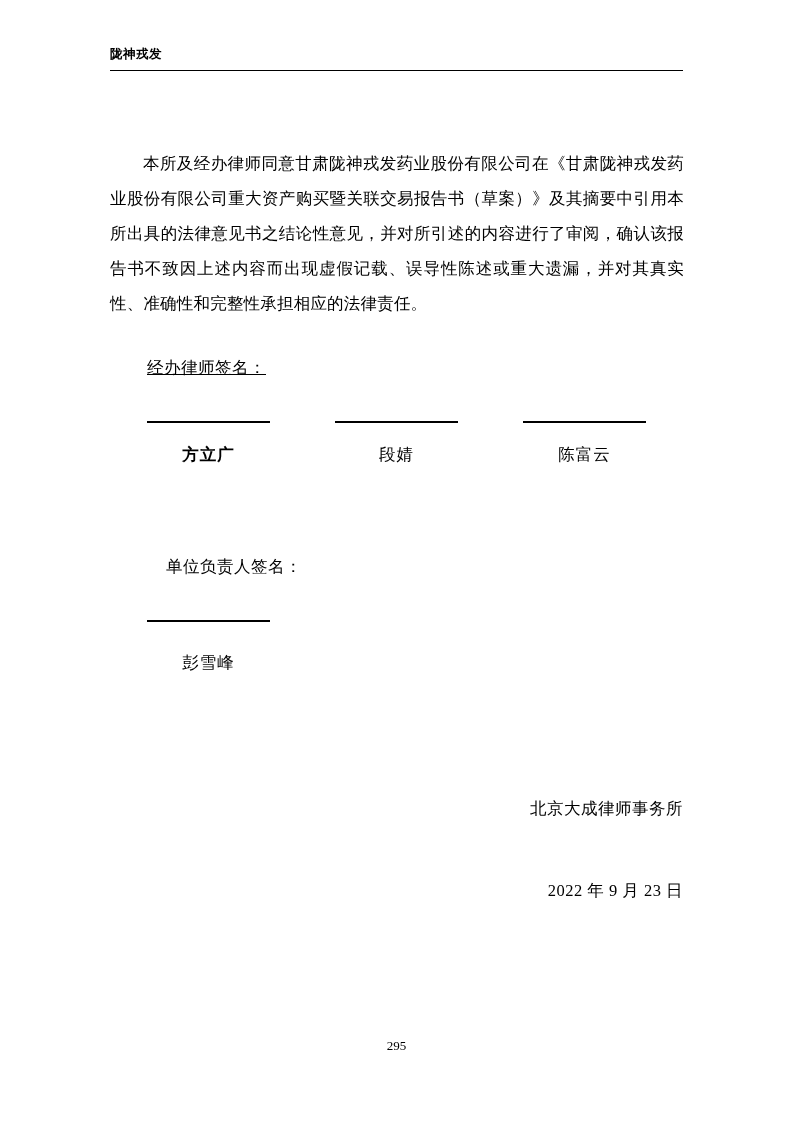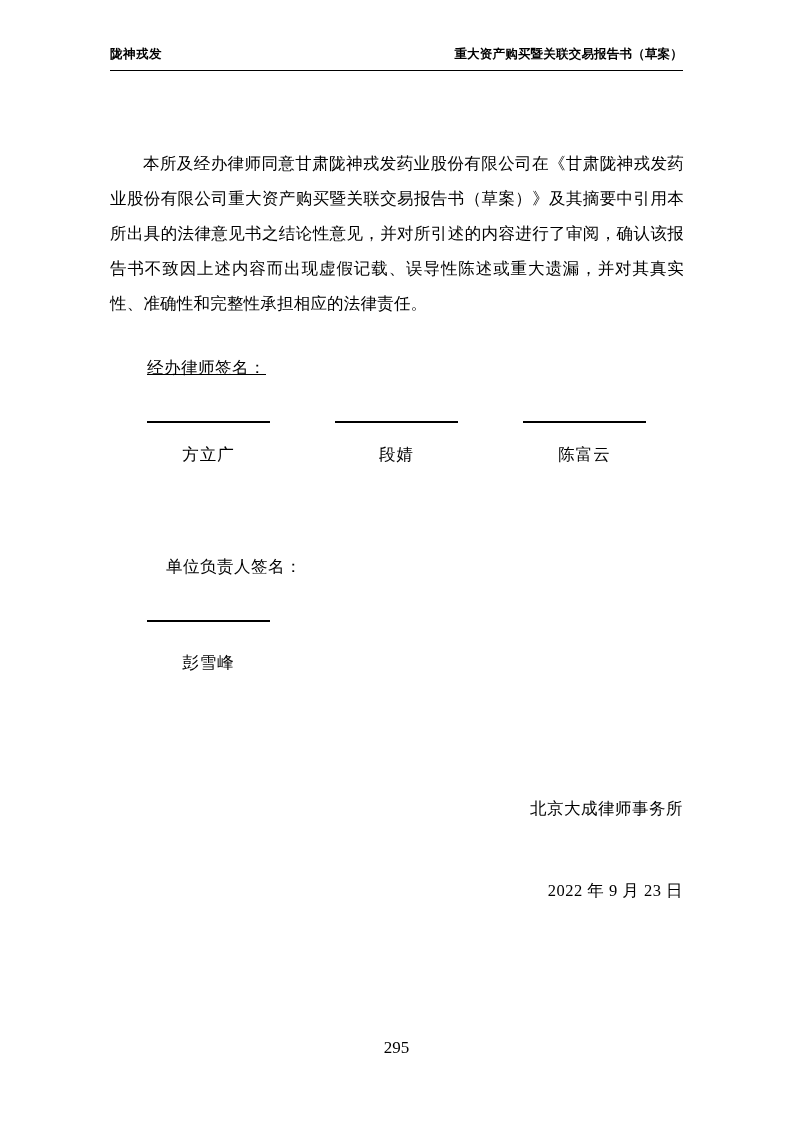--- a/index.html
+++ b/index.html
@@ -84,21 +84,21 @@
   .sig-name {
     position: absolute;
     font-size: 16.5px;
     text-align: center;
     letter-spacing: 1px;
   }
 
   #line-1 { top: 421px; left: 147px; width: 123px; }
   #line-2 { top: 421px; left: 335px; width: 123px; }
   #line-3 { top: 421px; left: 523px; width: 123px; }
-  #name-1 { top: 444px; left: 147px; width: 123px; }
+  #name-1 { top: 444px; left: 147px; width: 123px; font-weight: bold; }
   #name-2 { top: 444px; left: 335px; width: 123px; }
   #name-3 { top: 444px; left: 523px; width: 123px; }
 
   #line-4 { top: 620px; left: 147px; width: 123px; }
   #name-4 { top: 652px; left: 147px; width: 123px; }
 
   
   .firm-name {
     position: absolute;
     top: 798px;
@@ -113,31 +113,30 @@
     font-size: 16.5px;
     letter-spacing: 0.5px;
   }
   
   .page-number {
     position: absolute;
     top: 1038px;
     left: 0;
     width: 793px;
     text-align: center;
-    font-size: 17px;
+    font-size: 13px;
   }
 </style>
 </head>
 <body>
 
 <div class="page">
 
   <div class="header">
     <span class="header-left">陇神戎发</span>
-    <span class="header-right">重大资产购买暨关联交易报告书（草案）</span>
   </div>
   <div class="header-rule"></div>
 
 
   <div class="body-text">本所及经办律师同意甘肃陇神戎发药业股份有限公司在《甘肃陇神戎发药业股份有限公司重大资产购买暨关联交易报告书（草案）》及其摘要中引用本所出具的法律意见书之结论性意见，并对所引述的内容进行了审阅，确认该报告书不致因上述内容而出现虚假记载、误导性陈述或重大遗漏，并对其真实性、准确性和完整性承担相应的法律责任。</div>
 
   <div class="sig-label" id="lawyer-sign-label">经办律师签名：</div>
 
   <div class="sig-line" id="line-1"></div>
   <div class="sig-line" id="line-2"></div>

